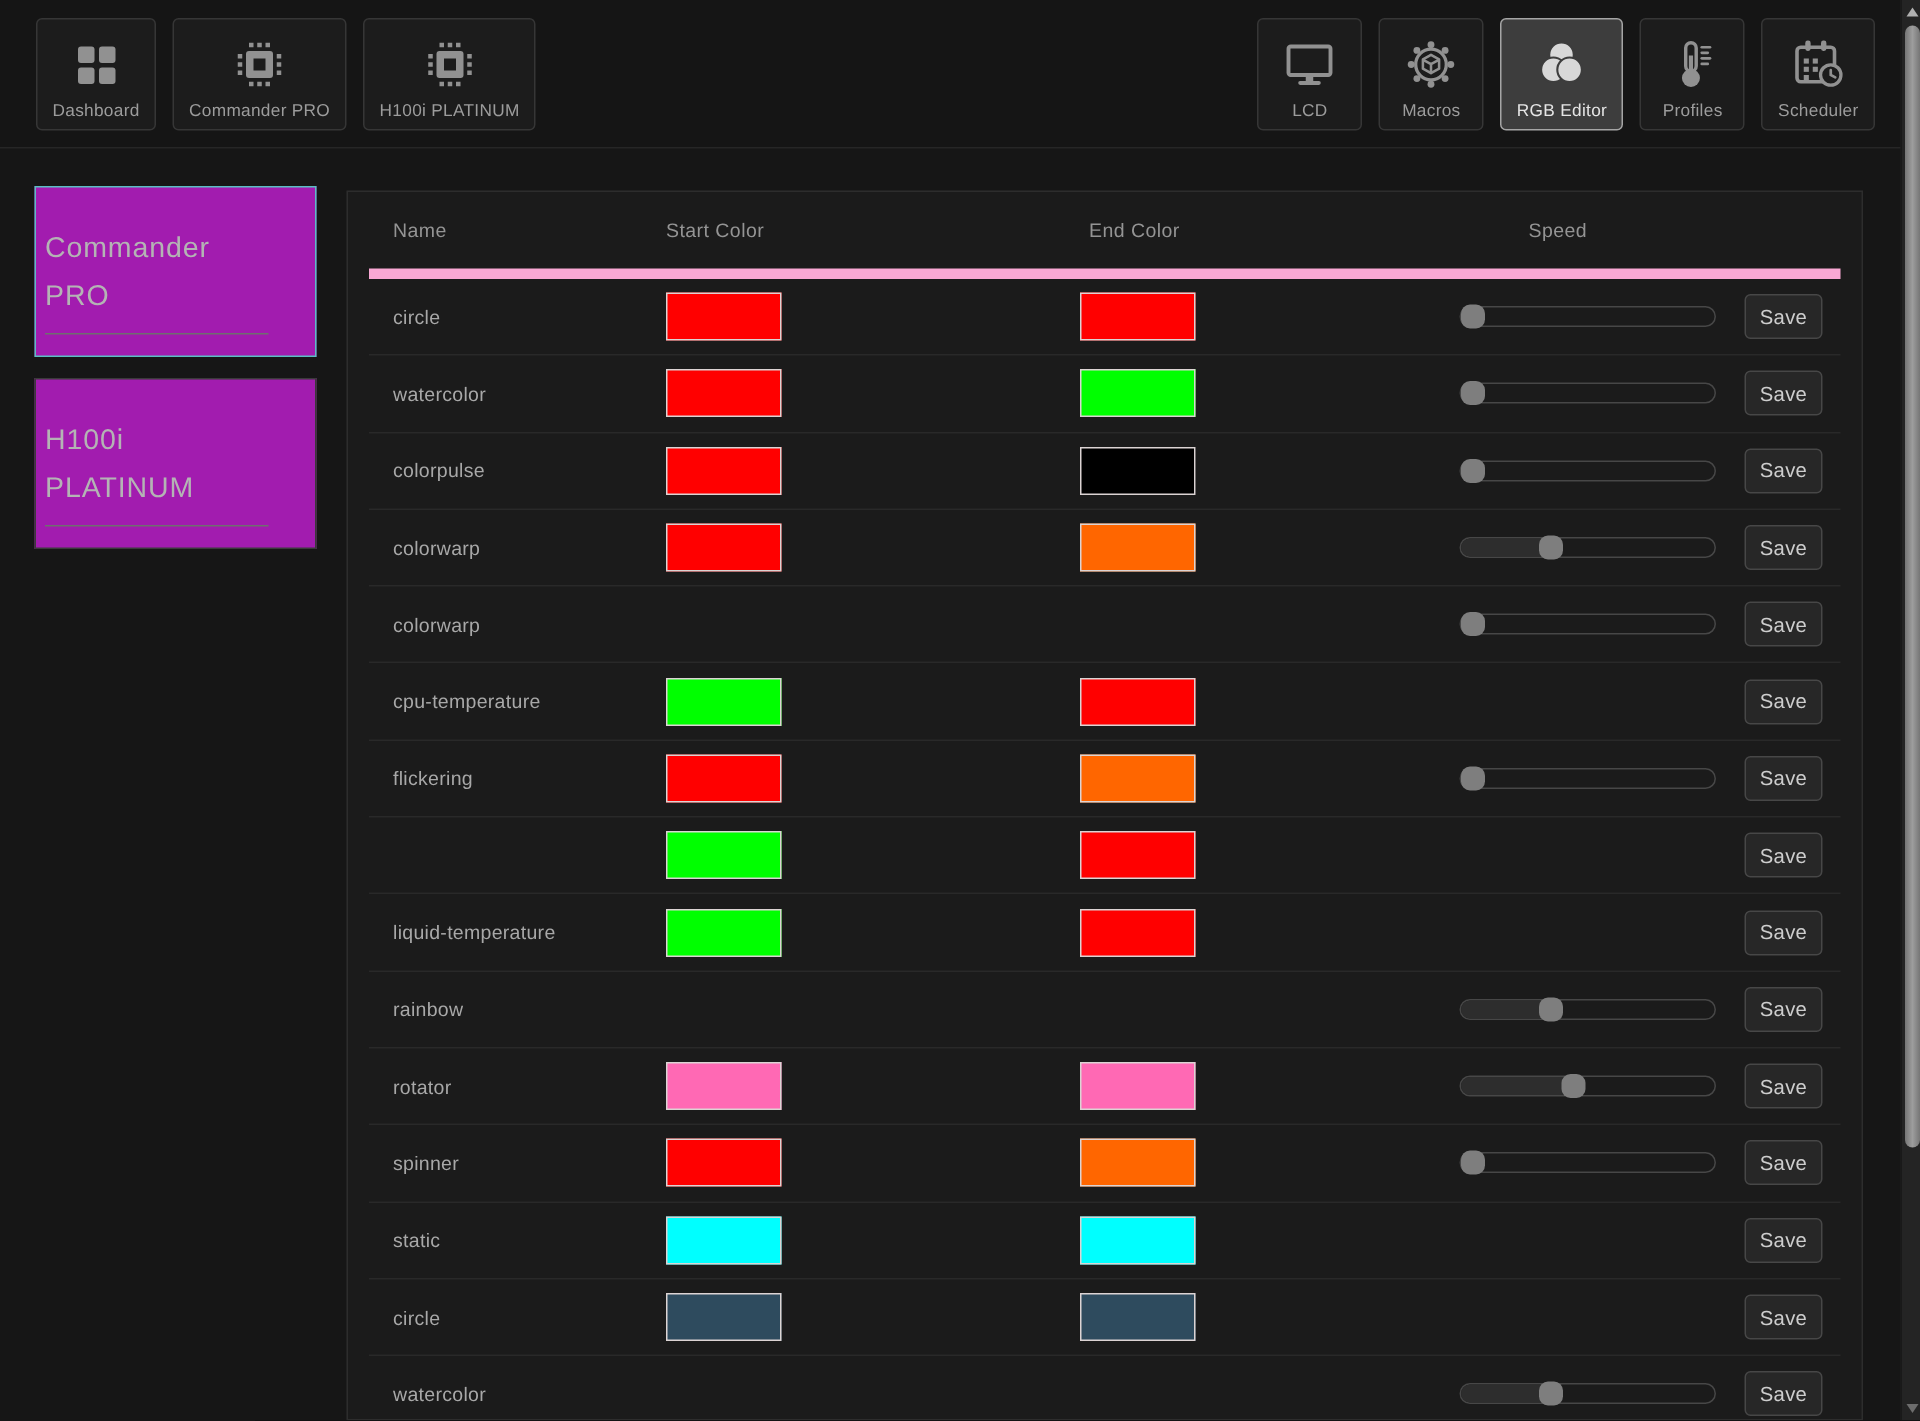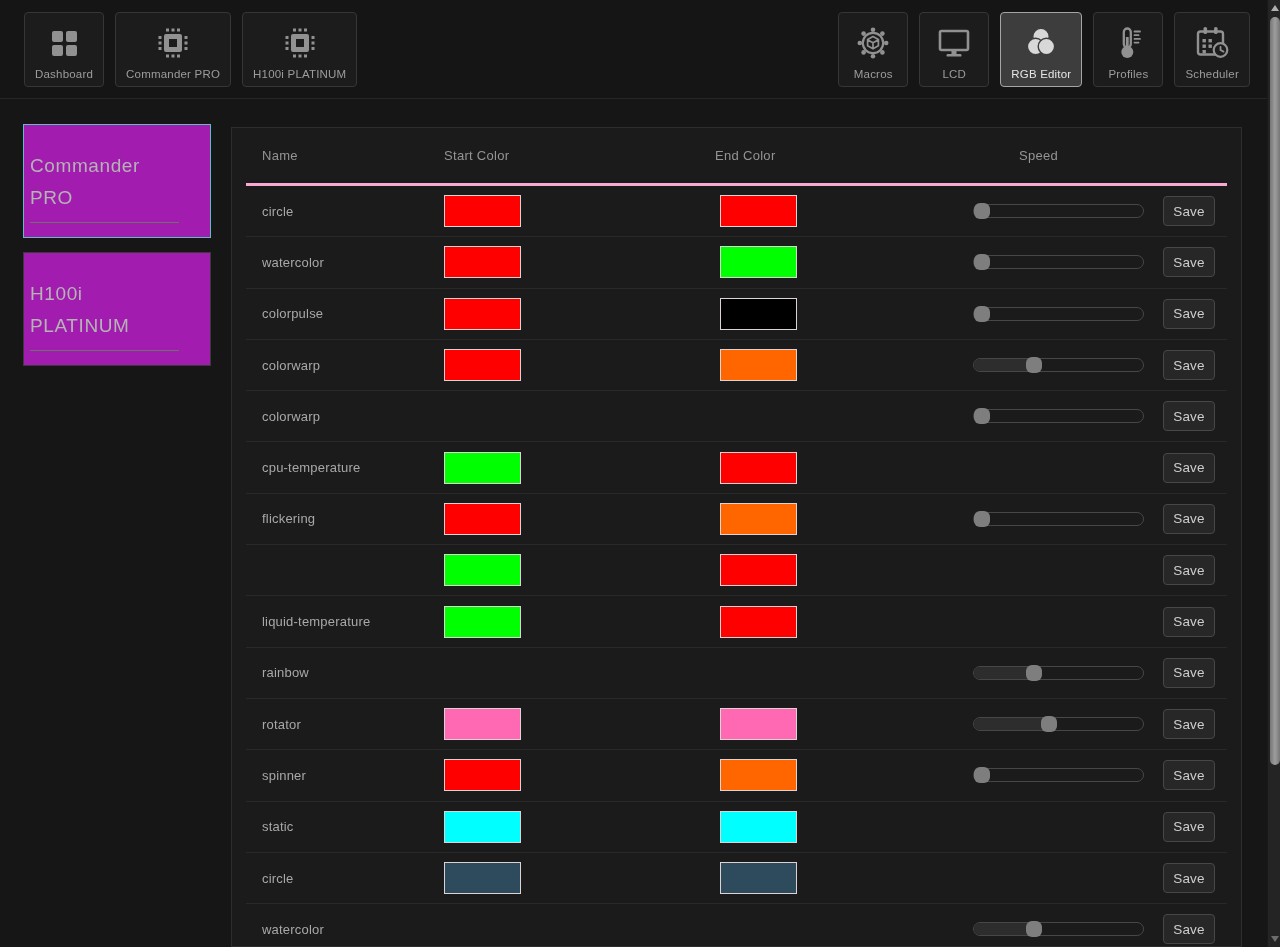--- a/index.html
+++ b/index.html
@@ -26,26 +26,26 @@
   .sidebar { position:absolute; left:23px; top:124px; width:188px; }
   .device-card { background:#a21caf; border:1px solid #3a3a3a; min-height:105px;
                  margin-bottom:14px; padding:25px 18px 14px 6px; cursor:pointer; }
   .device-card.selected { border:1px solid #5bbec3; min-height:109px; }
   .device-card .line { font-size:19px; color:#b4b4b4; letter-spacing:.6px; line-height:32px; }
   .device-card .underline { width:149px; border-top:1px solid #6f6f6f; margin-top:8px; }
 
   
   .panel { position:absolute; left:231px; top:127px; width:1011px; height:820px;
            background:#1b1b1b; border:1px solid #2d2d2d; }
-  .thead { position:relative; height:58px; border-bottom:3px solid #f9a8d4; margin:0 14px; }
+  .thead { position:relative; height:58px; border-bottom:7px solid #f9a8d4; margin:0 14px; }
   .th { position:absolute; top:0; bottom:0; display:flex; align-items:center;
         font-size:13px; color:#949494; letter-spacing:.3px; }
   .th.c-name  { left:16px; }
   .th.c-start { left:198px; }
-  .th.c-end   { left:469px; }
+  .th.c-end   { left:480px; }
   .th.c-speed { left:729px;margin-left:44px; }
 
   .rows { margin:0 14px; }
   .row { position:relative; height:51.3px; border-bottom:1px solid #292929; }
   .row .name { position:absolute; left:16px; top:0; bottom:0; display:flex; align-items:center;
                font-size:13px; color:#a8a8a8; letter-spacing:.2px; }
   .swatch { position:absolute; top:50%; margin-top:-16px; width:77px; height:32px;
             border:1px solid #dcd4d4; cursor:pointer; }
   .swatch.start { left:198px; }
   .swatch.end   { left:474px; }
@@ -133,46 +133,46 @@
               </g>
             </svg>
           </span>
     <span class="lbl">H100i PLATINUM</span>
   </div>
       </div>
     <div class="btn-group" id="nav-right">
         <div class="nav-btn">
     <span class="icon">
             <svg width="40" height="40" viewBox="0 0 40 40">
+              <rect x="6" y="8" width="28" height="19" rx="1.5" fill="none" stroke="currentColor" stroke-width="2.6"></rect>
+              <rect x="17.5" y="27.5" width="5" height="3.5" fill="currentColor"></rect>
+              <rect x="12.5" y="31" width="15" height="2.6" rx="1.2" fill="currentColor"></rect>
+            </svg>
+          </span>
+    <span class="lbl">LCD</span>
+  </div>
+        <div class="nav-btn">
+    <span class="icon">
+            <svg width="40" height="40" viewBox="0 0 40 40">
               <g fill="currentColor">
                 <circle cx="20" cy="6.8" r="2.3"></circle>
                 <circle cx="29.4" cy="10.6" r="2.3"></circle>
                 <circle cx="33.2" cy="20" r="2.3"></circle>
                 <circle cx="29.4" cy="29.4" r="2.3"></circle>
                 <circle cx="20" cy="33.2" r="2.3"></circle>
                 <circle cx="10.6" cy="29.4" r="2.3"></circle>
                 <circle cx="6.8" cy="20" r="2.3"></circle>
                 <circle cx="10.6" cy="10.6" r="2.3"></circle>
               </g>
               <circle cx="20" cy="20" r="10.2" fill="none" stroke="currentColor" stroke-width="2.2"></circle>
               <path d="M20 13.6 l5.4 3 v6.2 l-5.4 3 l-5.4 -3 v-6.2 z M14.8 16.9 L20 19.8 L25.2 16.9 M20 19.8 V25.6" fill="none" stroke="currentColor" stroke-width="1.7" stroke-linejoin="round"></path>
             </svg>
           </span>
     <span class="lbl">Macros</span>
   </div>
-        <div class="nav-btn">
-    <span class="icon">
-            <svg width="40" height="40" viewBox="0 0 40 40">
-              <rect x="6" y="8" width="28" height="19" rx="1.5" fill="none" stroke="currentColor" stroke-width="2.6"></rect>
-              <rect x="17.5" y="27.5" width="5" height="3.5" fill="currentColor"></rect>
-              <rect x="12.5" y="31" width="15" height="2.6" rx="1.2" fill="currentColor"></rect>
-            </svg>
-          </span>
-    <span class="lbl">LCD</span>
-  </div>
         <div class="nav-btn active">
     <span class="icon">
             <svg width="42" height="42" viewBox="0 0 42 42">
               <g fill="currentColor" stroke="#3d3d3d" stroke-width="1.4">
                 <circle cx="21" cy="14.5" r="8.2"></circle>
                 <circle cx="15.6" cy="24.5" r="8.2"></circle>
                 <circle cx="26.4" cy="24.5" r="8.2"></circle>
               </g>
             </svg>
           </span>

